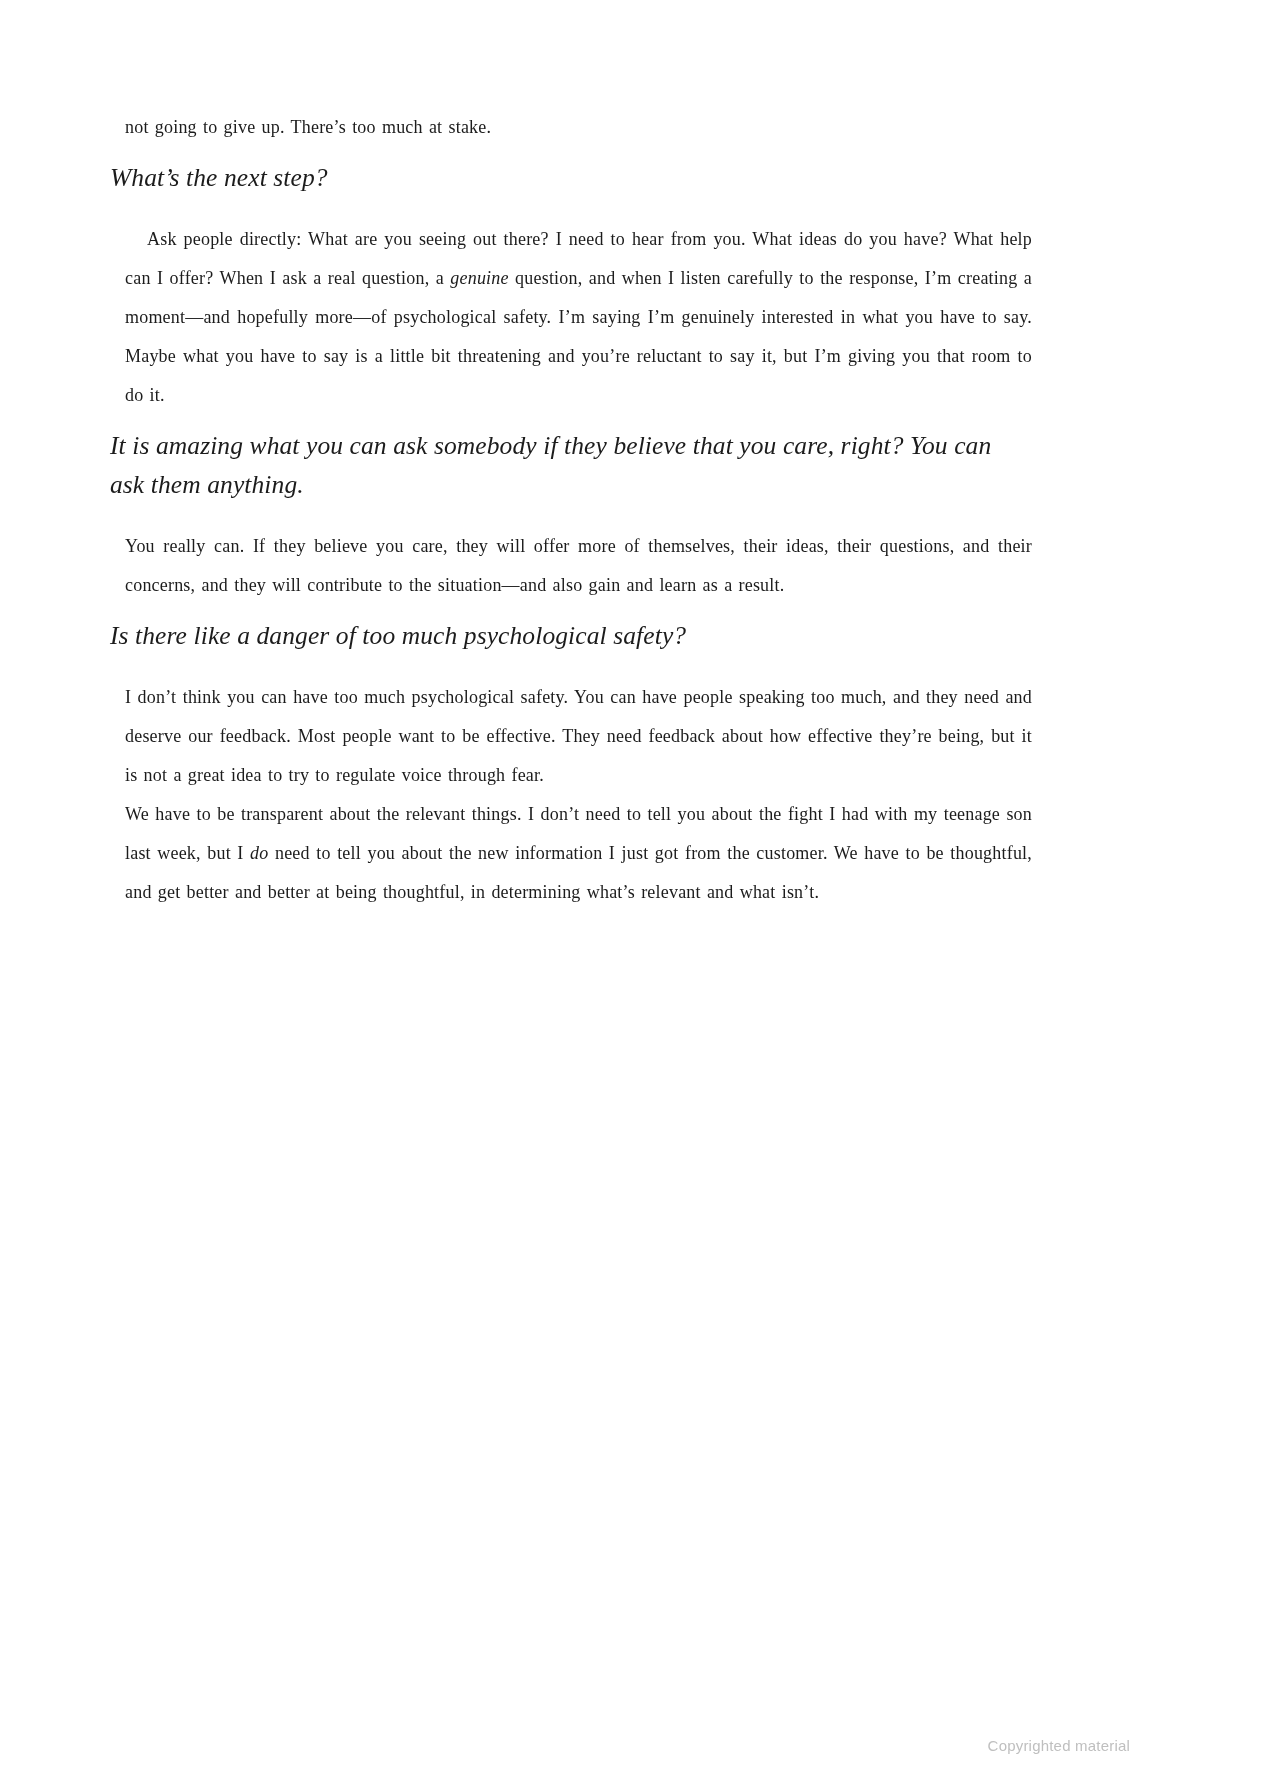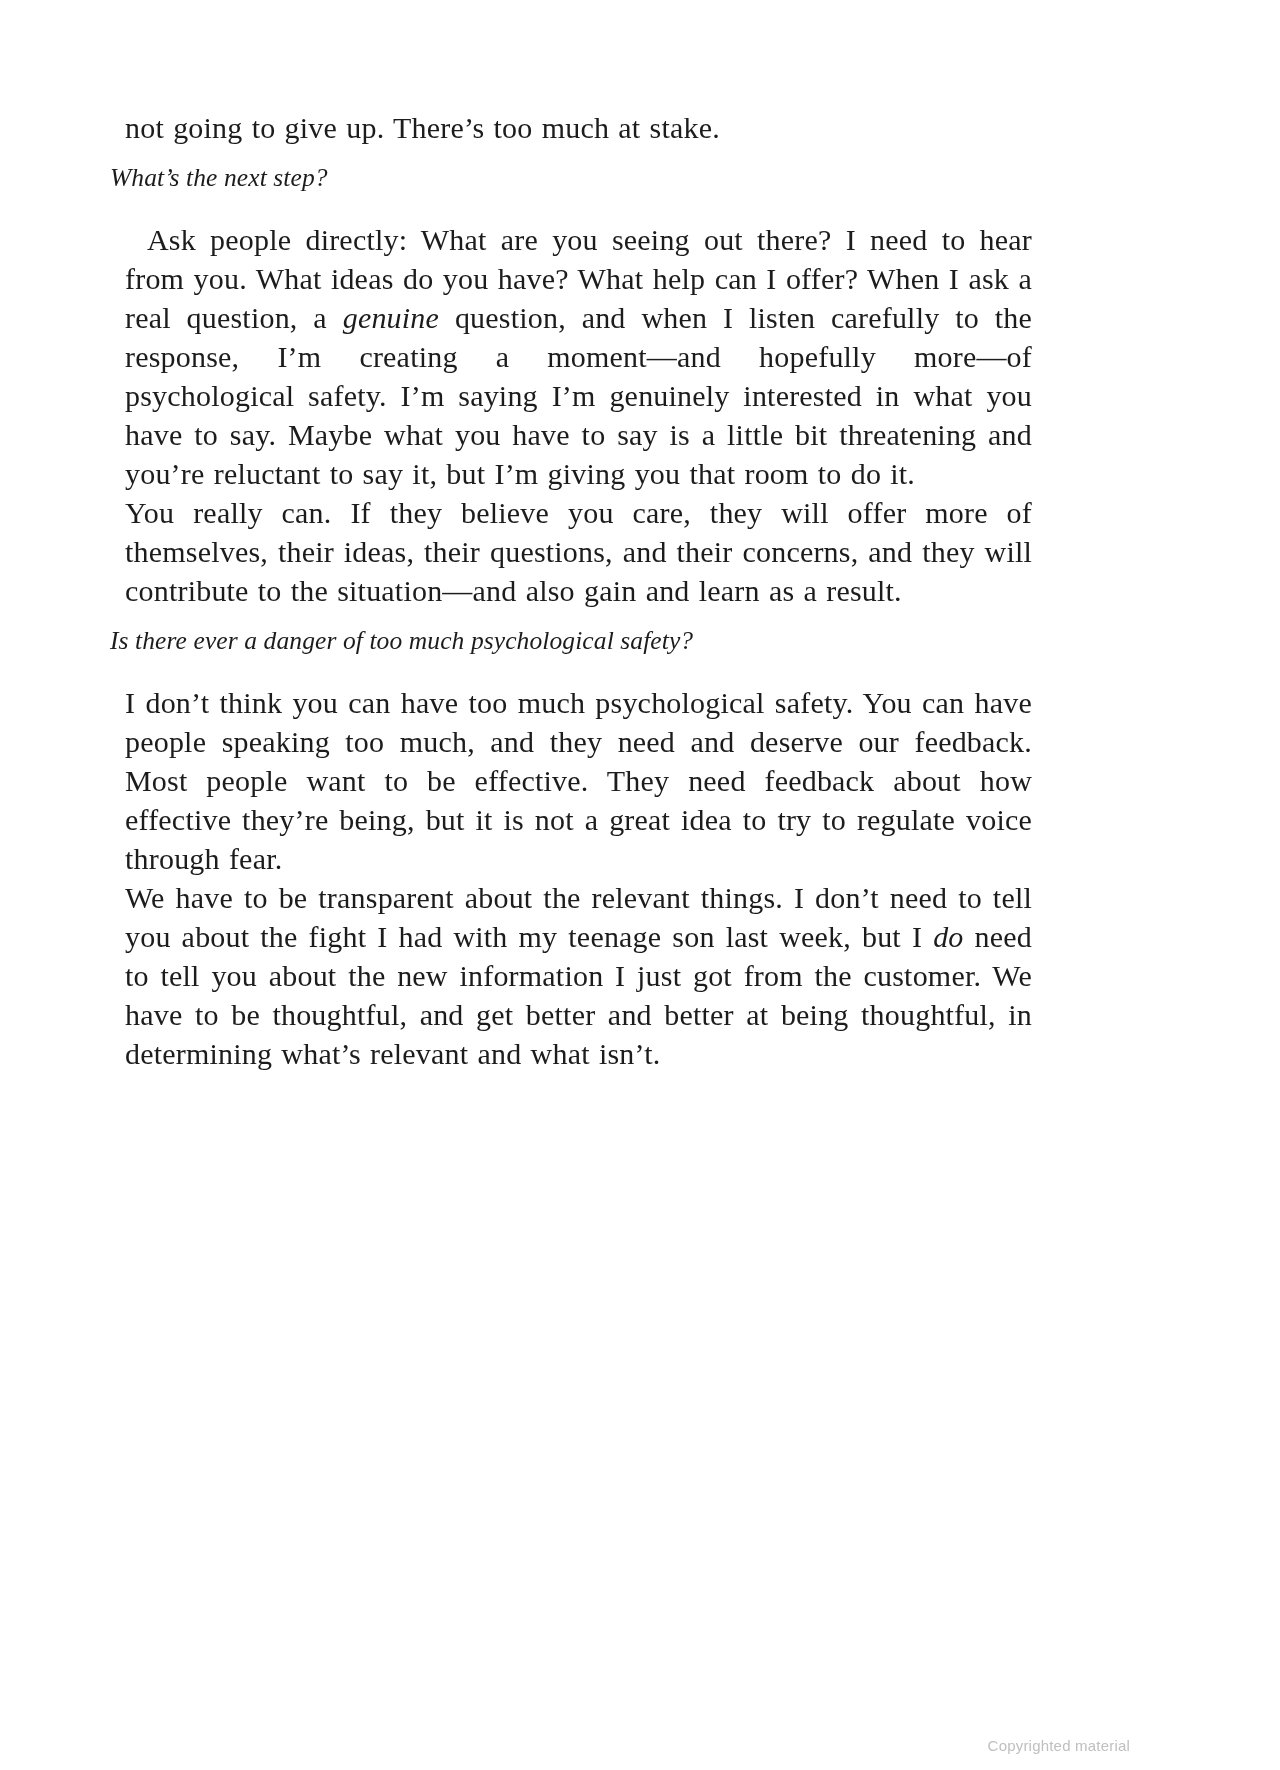--- a/index.html
+++ b/index.html
@@ -23,21 +23,21 @@
     background: #ffffff;
   }
   .text-column {
     position: absolute;
     top: 108px;
     left: 110px;
     width: 922px;
   }
   p {
     margin: 0;
-    font-size: 30px;
+    font-size: 18px;
     line-height: 39px;
   }
   .body-para {
     padding-left: 15px;
     text-align: justify;
     letter-spacing: 0.2px;
     word-spacing: 1.5px;
   }
   .body-para.indent {
     text-indent: 22px;
@@ -64,19 +64,20 @@
   }
 </style>
 </head>
 <body>
 
 <div class="page">
   <div class="text-column" id="text-column">
       <p class="body-para"><span>not going to give up. There’s too much at stake.</span></p>
       <p class="question"><span>What’s the next step?</span></p>
       <p class="body-para indent"><span>Ask people directly: What are you seeing out there? I need to hear from you. What ideas do you have? What help can I offer? When I ask a real question, a </span><em>genuine</em><span> question, and when I listen carefully to the response, I’m creating a moment—and hopefully more—of psychological safety. I’m saying I’m genuinely interested in what you have to say. Maybe what you have to say is a little bit threatening and you’re reluctant to say it, but I’m giving you that room to do it.</span></p>
+      <p class="question"><span>It is amazing what you can ask somebody if they believe that you care, right? You can ask them anything.</span></p>
       <p class="body-para"><span>You really can. If they believe you care, they will offer more of themselves, their ideas, their questions, and their concerns, and they will contribute to the situation—and also gain and learn as a result.</span></p>
-      <p class="question"><span>Is there ever a danger of too much psychological safety?</span></p>
+      <p class="question"><span>Is there like a danger of too much psychological safety?</span></p>
       <p class="body-para"><span>I don’t think you can have too much psychological safety. You can have people speaking too much, and they need and deserve our feedback. Most people want to be effective. They need feedback about how effective they’re being, but it is not a great idea to try to regulate voice through fear.</span></p>
       <p class="body-para"><span>We have to be transparent about the relevant things. I don’t need to tell you about the fight I had with my teenage son last week, but I </span><em>do</em><span> need to tell you about the new information I just got from the customer. We have to be thoughtful, and get better and better at being thoughtful, in determining what’s relevant and what isn’t.</span></p>
     </div>
   <div class="watermark">Copyrighted material</div>
 </div>
 
 </body></html>

